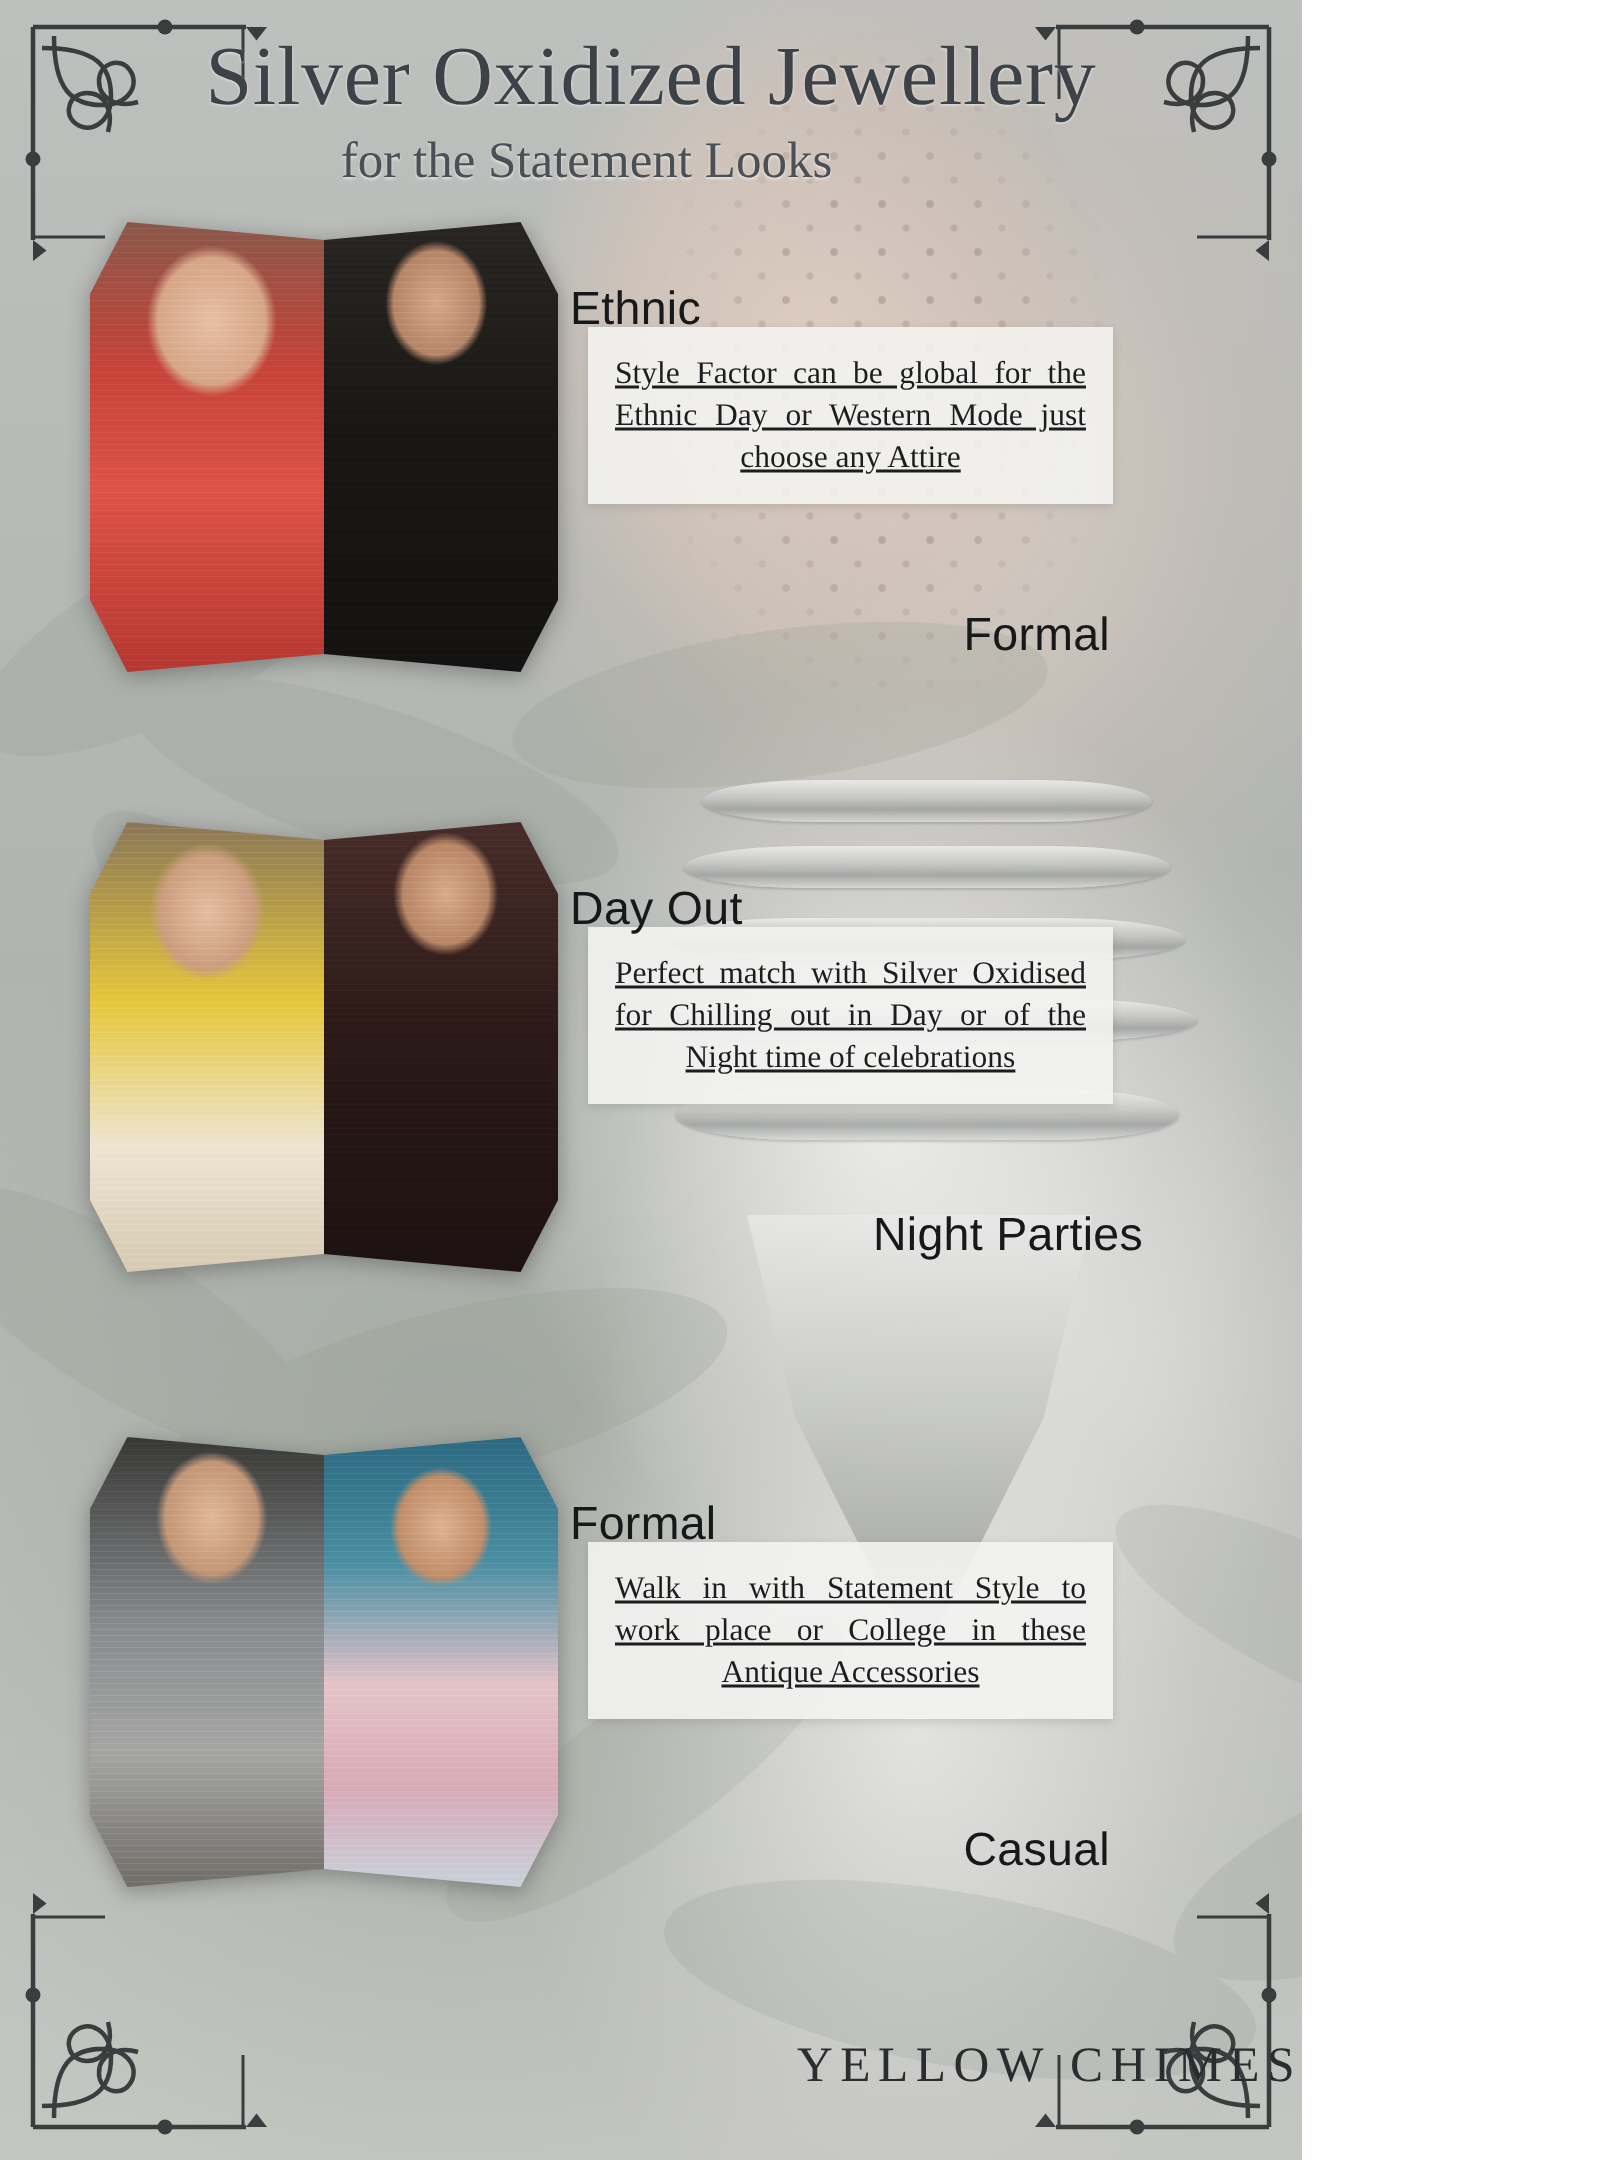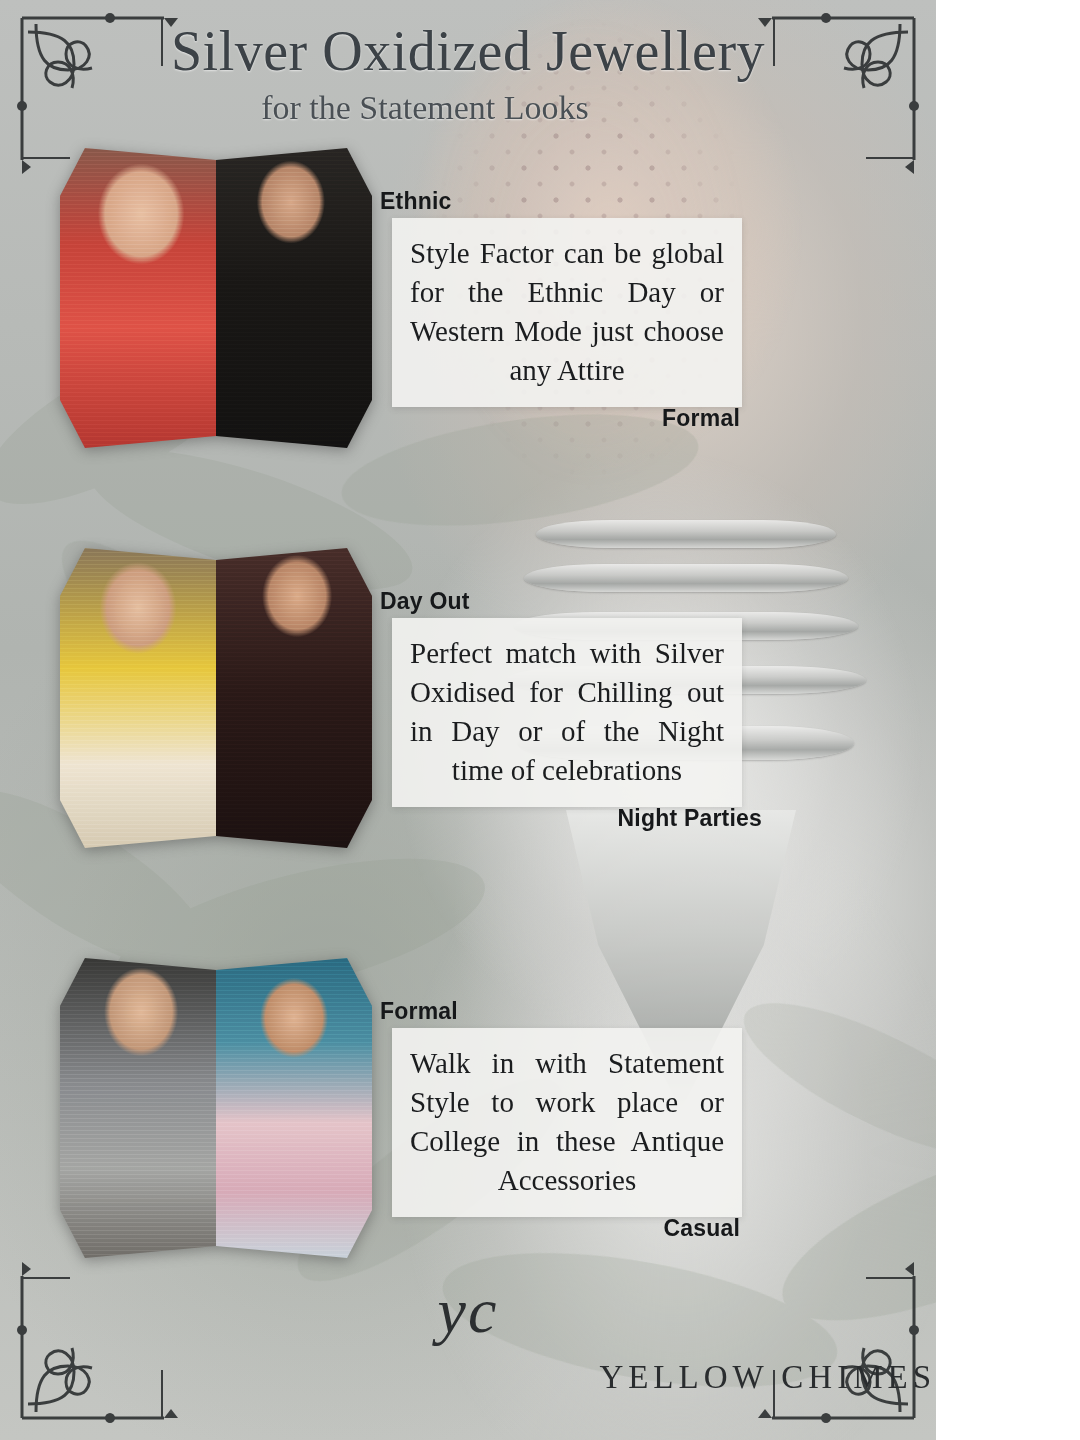--- a/index.html
+++ b/index.html
@@ -2,21 +2,21 @@
 <html><head>
 <meta charset="utf-8">
 <style>
   html, body {
     margin: 0;
     padding: 0;
     background: #ffffff;
   }
   .poster {
     position: relative;
-    width: 936px;
+    width: 868px;
     height: 1440px;
     overflow: hidden;
     font-family: "Liberation Serif", serif;
     background: linear-gradient(135deg, #b9bcbc 0%, #c6c8c6 25%, #bfc2c0 50%, #cfd0ce 75%, #c3c5c3 100%);
   }
 
   
   .bg-photo {
     position: absolute;
     inset: 0;
@@ -177,22 +177,22 @@
     background-image:
       linear-gradient(rgba(255,255,255,0.06) 1px, rgba(0,0,0,0.05) 1px);
     background-size: 100% 4px;
     mix-blend-mode: overlay;
   }
 
   
   .lbl {
     position: absolute;
     font-family: "Liberation Sans", sans-serif;
-    font-weight: bold;
-    font-size: 23px;
+    font-weight: normal;
+    font-size: 31px;
     color: #16181a;
     letter-spacing: 0.2px;
     z-index: 7;
   }
   .lbl.top  { left: 340px; top: 48px; }
   .lbl.bot  { right: 0px;  bottom: -22px; }
 
   
   .panel {
     position: absolute;
@@ -200,26 +200,27 @@
     top: 78px;
     width: 350px;
     background: rgba(243,243,241,0.90);
     padding: 16px 18px 18px 18px;
     box-sizing: border-box;
     box-shadow: 0 2px 6px rgba(80,80,80,0.18);
   }
   .panel p {
     margin: 0;
     font-family: "Liberation Serif", serif;
-    font-size: 29px;
+    font-size: 21px;
     line-height: 1.34;
     color: #1b1d1f;
     text-align: justify;
     text-align-last: center;
     hyphens: none;
+    text-decoration: underline;
   }
 
   
   .logo {
     position: absolute;
     left: 0; right: 0;
     bottom: 44px;
     text-align: center;
     z-index: 7;
   }
@@ -397,17 +398,16 @@
         </div>
     </div>
     <div class="lbl top">Formal</div>
     <div class="panel">
       <p>Walk in with Statement Style to work place or College in these Antique Accessories</p>
     </div>
     <div class="lbl bot" style="right:40px; top:265px; bottom:auto;">Casual</div>
   </div>
 
   <div class="logo">
-    <div class="logo-mark">yc</div>
     <div class="logo-name">YELLOW CHIMES</div>
   </div>
 
 </div>
 
 </body></html>

